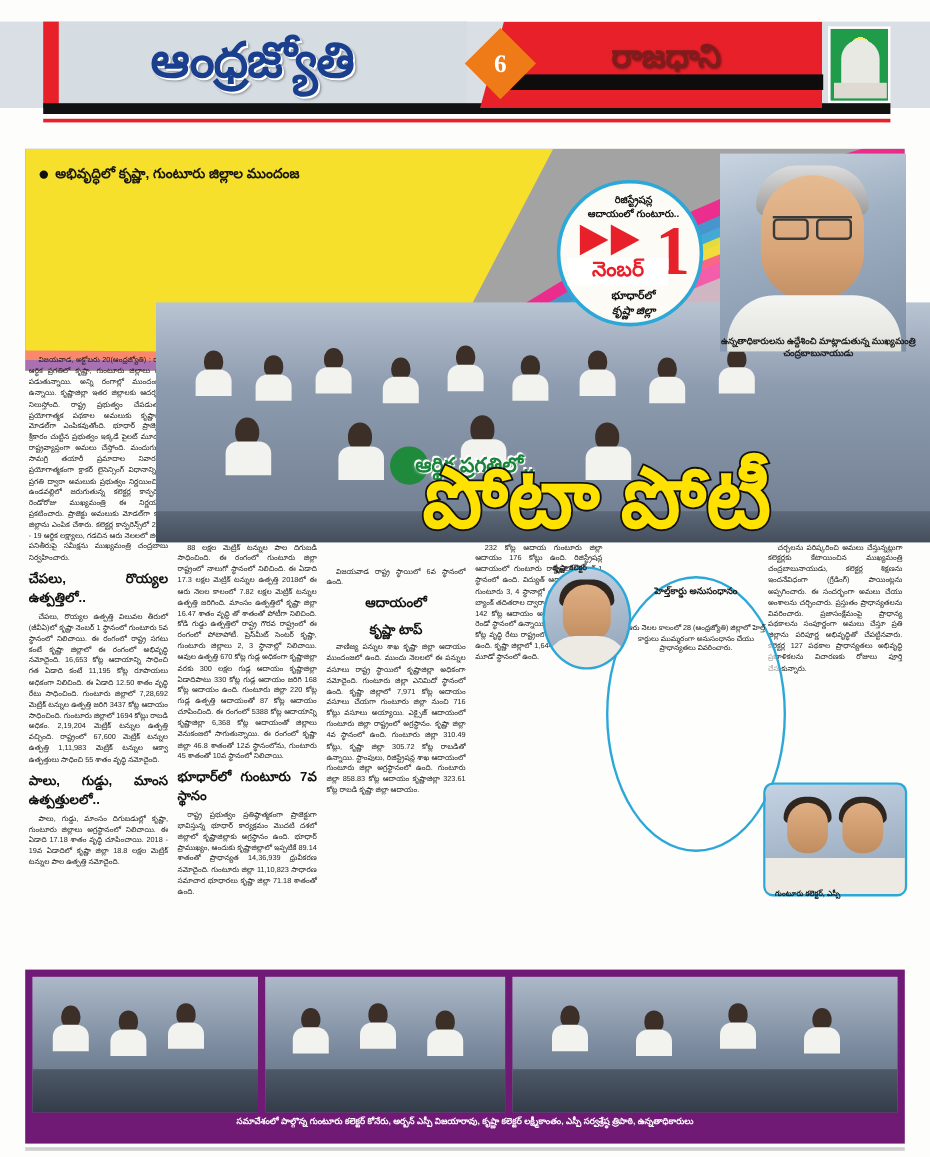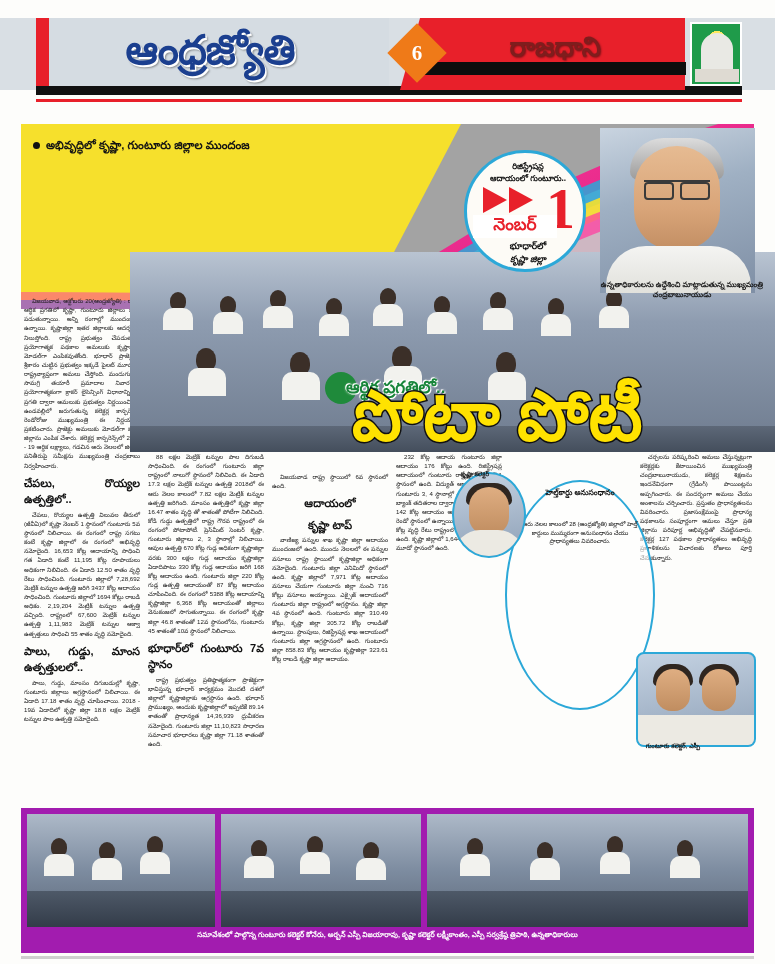--- a/index.html
+++ b/index.html
@@ -309,21 +309,21 @@
   .oval-cap {
     position: absolute; font-size: 6.2px; font-weight: bold;
     color: #141414; text-align: center; z-index: 10; line-height: 1.3;
   }
   #cap-a { left: 440px; top: 470px; width: 70px; }
   #cap-b { left: 630px; top: 742px; width: 86px; }
 
   
   #strip {
     position: absolute; left: 21px; top: 808px; width: 733px; height: 145px;
-    background: #a21caf; padding: 4px;
+    background: #701a75; padding: 4px;
   }
   .strip-photos {
     position: absolute; left: 6px; top: 6px; width: 721px; height: 113px;
     display: flex; gap: 6px;
   }
   .sp {
     position: relative; overflow: hidden;
     background: linear-gradient(180deg,#adb9c8 0%,#7d8ca0 50%,#5b6778 100%);
   }
   .sp1 { flex: 0 0 188px; }

